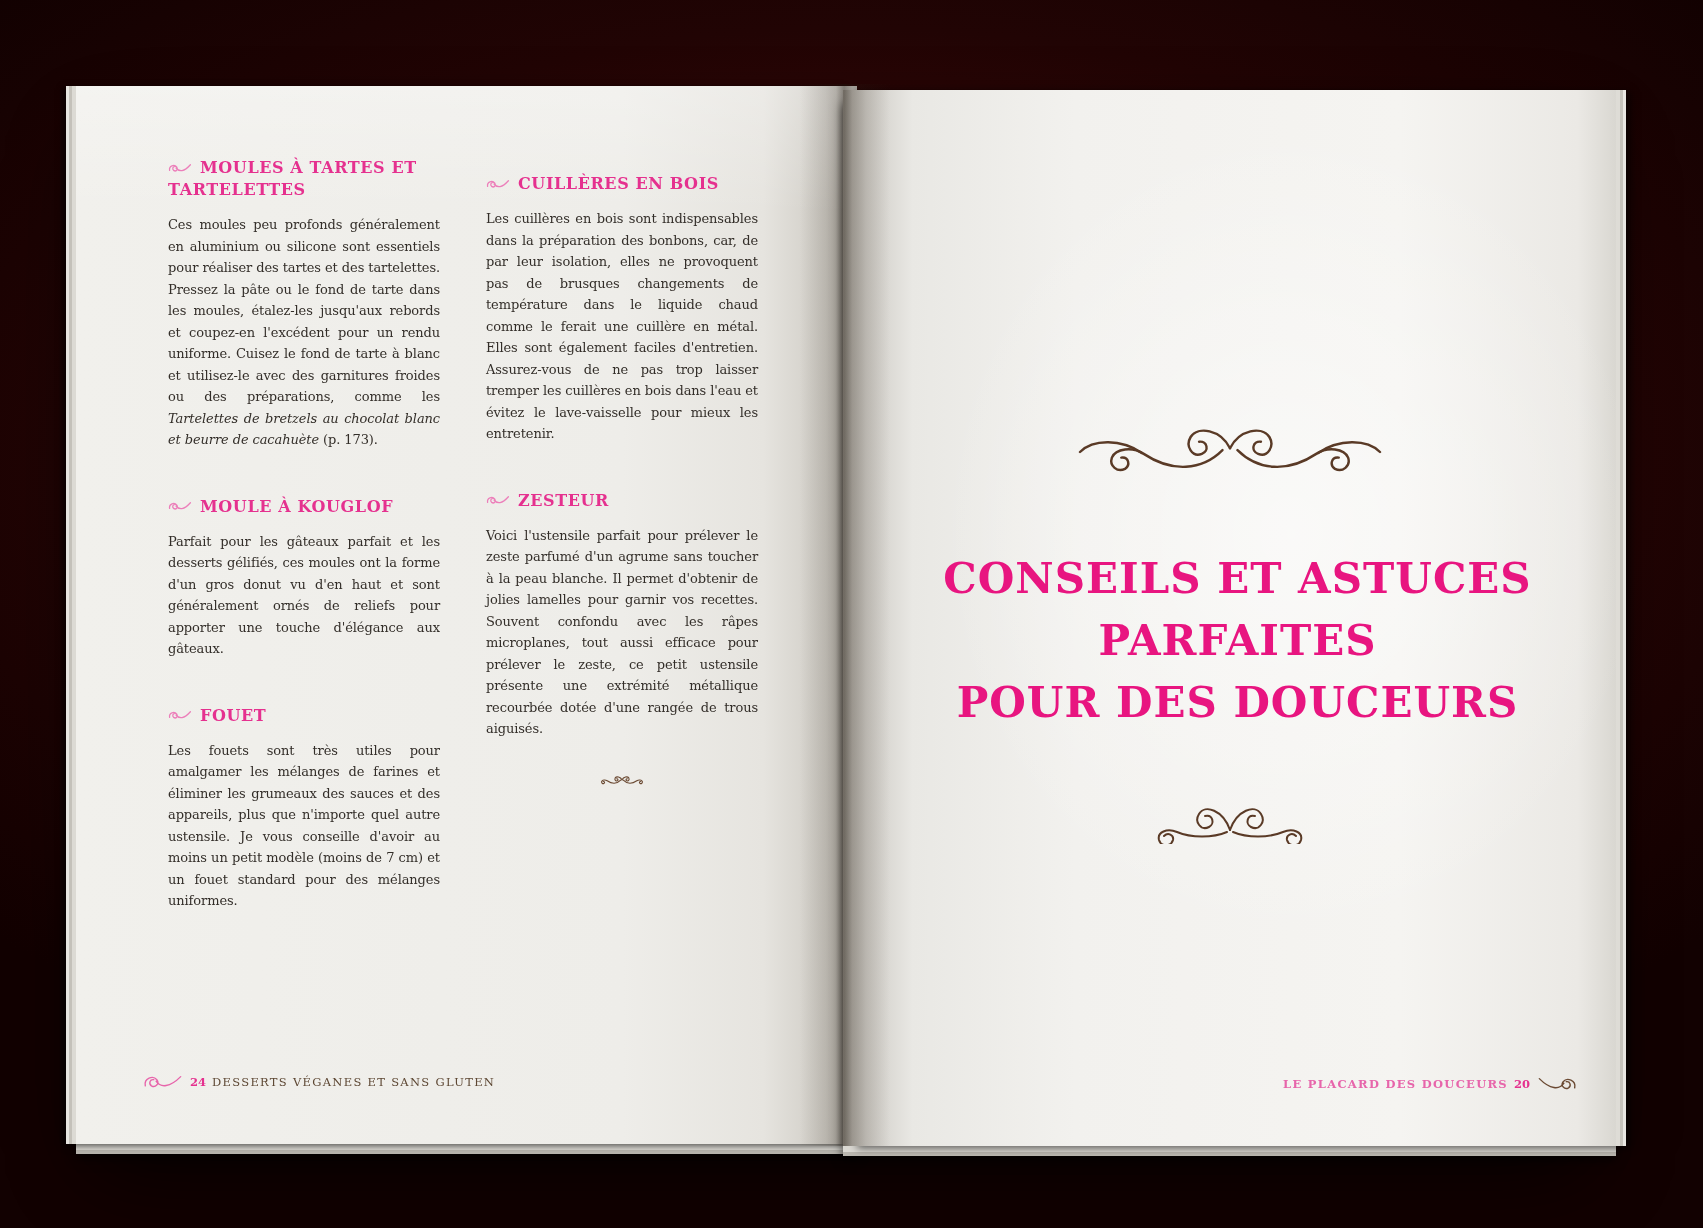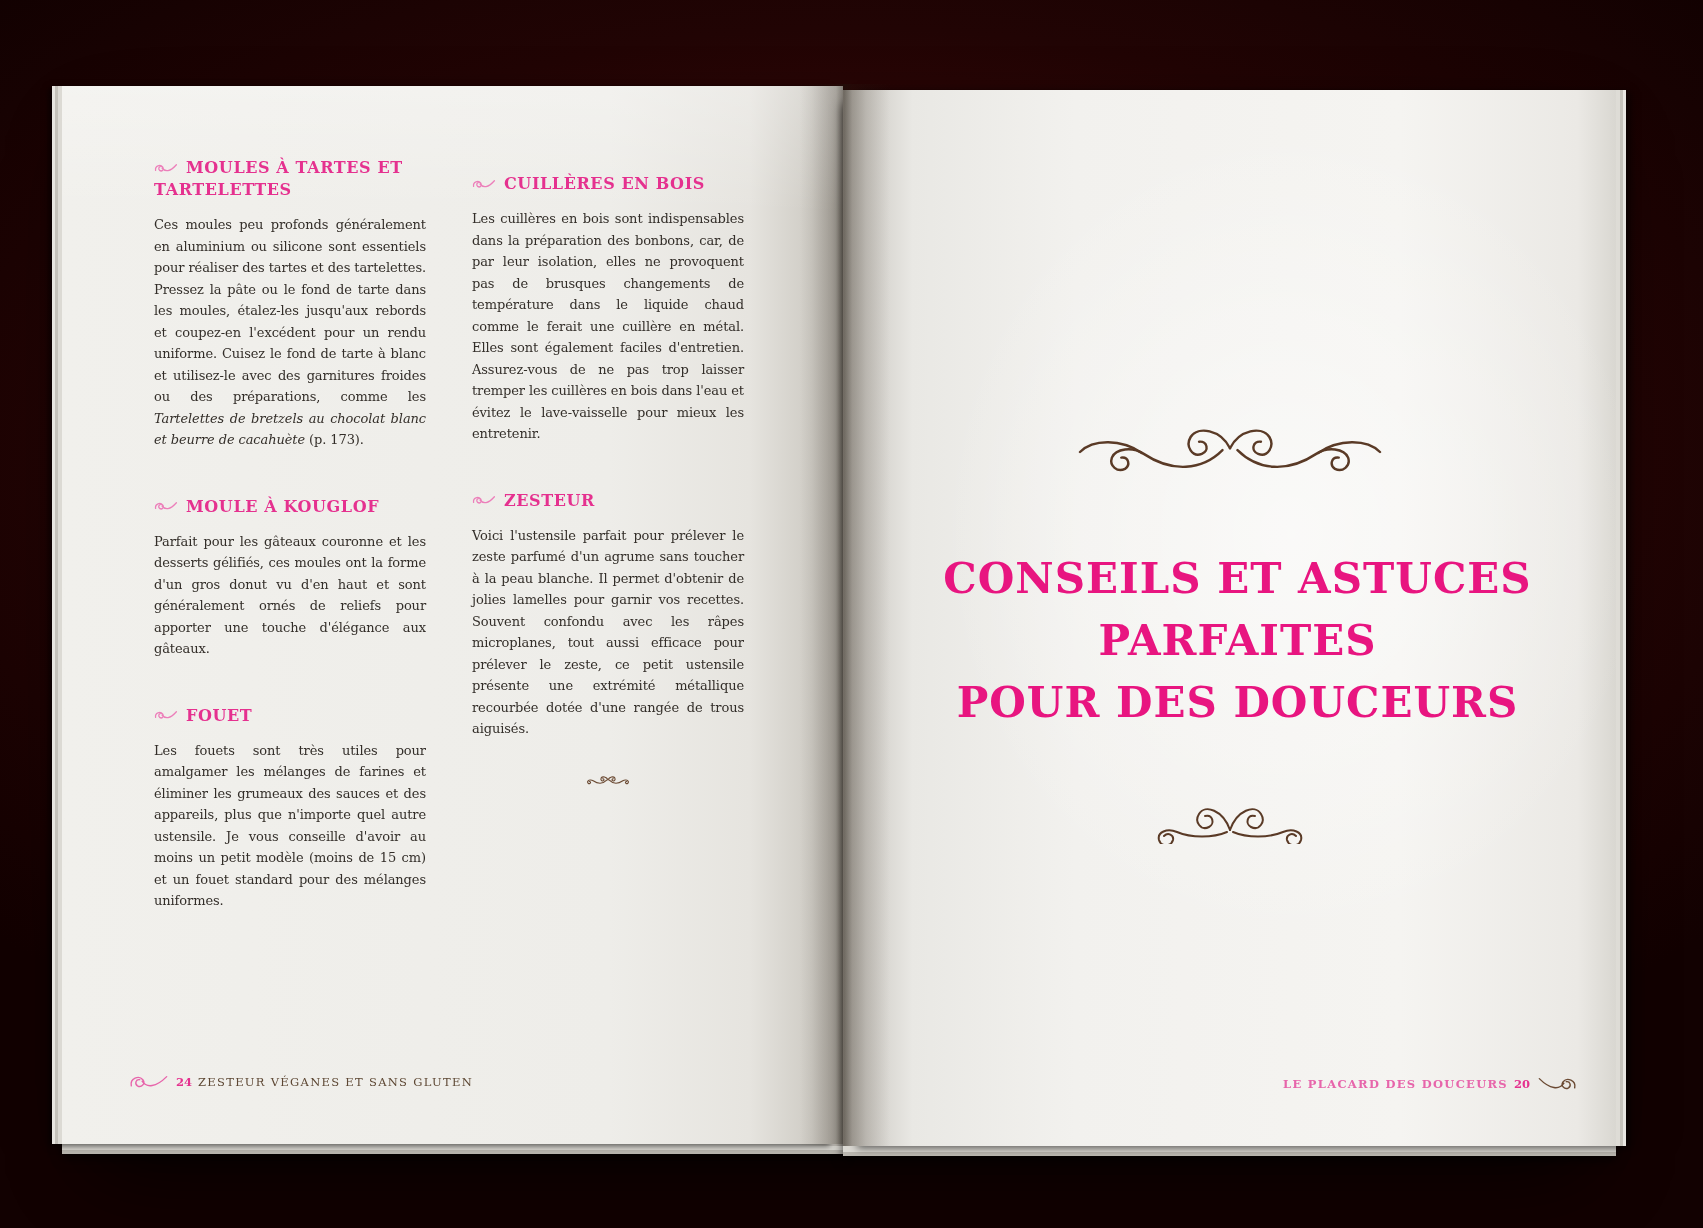--- a/index.html
+++ b/index.html
@@ -15,21 +15,21 @@
   }
   .book-shadow{
     position:absolute;left:90px;top:140px;width:1500px;height:1030px;
     background:rgba(0,0,0,.75);border-radius:40px;
     filter:blur(40px);
   }
   .page{
     position:absolute;top:86px;height:1058px;
   }
   .page-left{
-    left:62px;width:781px;
+    left:76px;width:781px;
     background:
       linear-gradient(180deg, rgba(255,255,255,.25) 0%, rgba(255,255,255,0) 12%),
       linear-gradient(90deg,#f1f0ec 0%,#eeede9 70%,#e6e4df 88%,#cfccc5 96%,#aaa69e 100%);
     box-shadow:-4px 0 0 #dcdad4,-7px 0 0 #c4c1ba,-10px 0 0 #e7e5e0,-13px 2px 6px rgba(0,0,0,.6),
                0 6px 0 #d8d6d0, 0 10px 0 #b7b4ad, 0 14px 10px rgba(0,0,0,.7);
   }
   .page-right{
     left:843px;width:773px;top:90px;height:1056px;
     background:
       radial-gradient(ellipse 70% 60% at 58% 42%, rgba(255,255,255,.55) 0%, rgba(255,255,255,0) 65%),
@@ -91,28 +91,28 @@
         <h3 class="sec-heading"><span class="hswirl"><svg width="24" height="12" viewBox="0 0 30 14" fill="none" stroke="#ec7fba" stroke-width="1.6" stroke-linecap="round">
                 <path d="M2 10 C1 4 8 2 11 6 C13 9 10 12 7 10 C5 8 6 5 9 5 M10 7 C14 12 20 12 28 3"></path>
               </svg></span><span>MOULES À TARTES ET TARTELETTES</span></h3>
         <p class="body-par"><span>Ces moules peu profonds généralement en aluminium ou silicone sont essentiels pour réaliser des tartes et des tartelettes. Pressez la pâte ou le fond de tarte dans les moules, étalez-les jusqu'aux rebords et coupez-en l'excédent pour un rendu uniforme. Cuisez le fond de tarte à blanc et utilisez-le avec des garnitures froides ou des préparations, comme les </span><em>Tartelettes de bretzels au chocolat blanc et beurre de cacahuète</em><span> (p. 173).</span></p>
       </div>
 
       <div class="sec">
         <h3 class="sec-heading"><span class="hswirl"><svg width="24" height="12" viewBox="0 0 30 14" fill="none" stroke="#ec7fba" stroke-width="1.6" stroke-linecap="round">
                 <path d="M2 10 C1 4 8 2 11 6 C13 9 10 12 7 10 C5 8 6 5 9 5 M10 7 C14 12 20 12 28 3"></path>
               </svg></span><span>MOULE À KOUGLOF</span></h3>
-        <p class="body-par">Parfait pour les gâteaux couronne et les desserts gélifiés, ces moules ont la forme d'un gros donut vu d'en haut et sont généralement ornés de reliefs pour apporter une touche d'élégance aux gâteaux.</p>
+        <p class="body-par">Parfait pour les gâteaux parfait et les desserts gélifiés, ces moules ont la forme d'un gros donut vu d'en haut et sont généralement ornés de reliefs pour apporter une touche d'élégance aux gâteaux.</p>
       </div>
 
       <div class="sec">
         <h3 class="sec-heading"><span class="hswirl"><svg width="24" height="12" viewBox="0 0 30 14" fill="none" stroke="#ec7fba" stroke-width="1.6" stroke-linecap="round">
                 <path d="M2 10 C1 4 8 2 11 6 C13 9 10 12 7 10 C5 8 6 5 9 5 M10 7 C14 12 20 12 28 3"></path>
               </svg></span><span>FOUET</span></h3>
-        <p class="body-par">Les fouets sont très utiles pour amalgamer les mélanges de farines et éliminer les grumeaux des sauces et des appareils, plus que n'importe quel autre ustensile. Je vous conseille d'avoir au moins un petit modèle (moins de 15 cm) et un fouet standard pour des mélanges uniformes.</p>
+        <p class="body-par">Les fouets sont très utiles pour amalgamer les mélanges de farines et éliminer les grumeaux des sauces et des appareils, plus que n'importe quel autre ustensile. Je vous conseille d'avoir au moins un petit modèle (moins de 7 cm) et un fouet standard pour des mélanges uniformes.</p>
       </div>
     </div>
 
     <div class="col col-2">
       <div class="sec">
         <h3 class="sec-heading"><span class="hswirl"><svg width="24" height="12" viewBox="0 0 30 14" fill="none" stroke="#ec7fba" stroke-width="1.6" stroke-linecap="round">
                 <path d="M2 10 C1 4 8 2 11 6 C13 9 10 12 7 10 C5 8 6 5 9 5 M10 7 C14 12 20 12 28 3"></path>
               </svg></span><span>CUILLÈRES EN BOIS</span></h3>
         <p class="body-par">Les cuillères en bois sont indispensables dans la préparation des bonbons, car, de par leur isolation, elles ne provoquent pas de brusques changements de température dans le liquide chaud comme le ferait une cuillère en métal. Elles sont également faciles d'entretien. Assurez-vous de ne pas trop laisser tremper les cuillères en bois dans l'eau et évitez le lave-vaisselle pour mieux les entretenir.</p>
       </div>
@@ -132,21 +132,21 @@
           <path d="M188 30 C210 52 242 54 272 34 C284 26 302 28 306 38 C309 47 300 54 292 50 C286 46 288 37 296 38"></path>
         </svg>
       </div>
     </div>
 
     <div class="footer footer-left">
       <span><svg width="42" height="20" viewBox="0 0 54 26" fill="none" stroke="#e765ab" stroke-width="1.8" stroke-linecap="round">
             <path d="M4 18 C2 8 14 4 19 10 C23 15 17 21 12 18 C8 15 10 9 15 10 M18 12 C24 21 36 20 50 6"></path>
           </svg></span>
       <span class="pg-num">24</span>
-      <span class="booktitle">ZESTEUR VÉGANES ET SANS GLUTEN</span>
+      <span class="booktitle">DESSERTS VÉGANES ET SANS GLUTEN</span>
     </div>
   </div>
 
   <div class="page page-right">
 
     <div class="rp-ornament-top">
       <svg width="340" height="60" viewBox="0 0 360 64" fill="none" stroke="#5a3a26" stroke-width="2.6" stroke-linecap="round">
         <path d="M180 28 C170 8 146 4 138 16 C132 26 140 38 150 34 C158 31 156 20 147 21"></path>
         <path d="M180 28 C190 8 214 4 222 16 C228 26 220 38 210 34 C202 31 204 20 213 21"></path>
         <path d="M172 30 C150 52 118 54 88 34 C76 26 58 28 54 38 C51 47 60 54 68 50 C74 46 72 37 64 38"></path>

